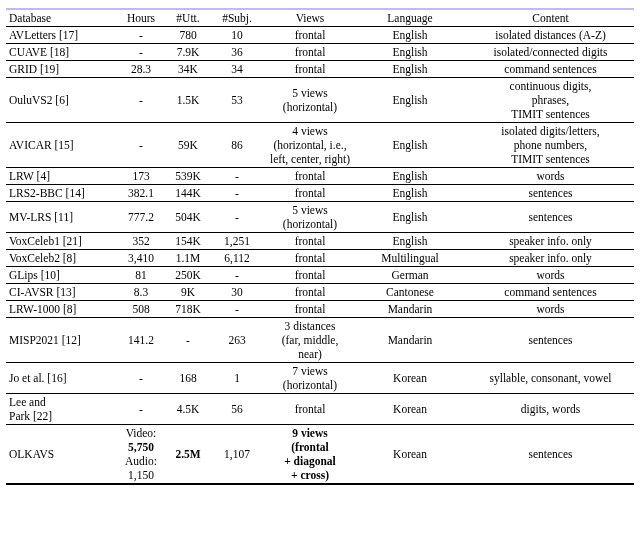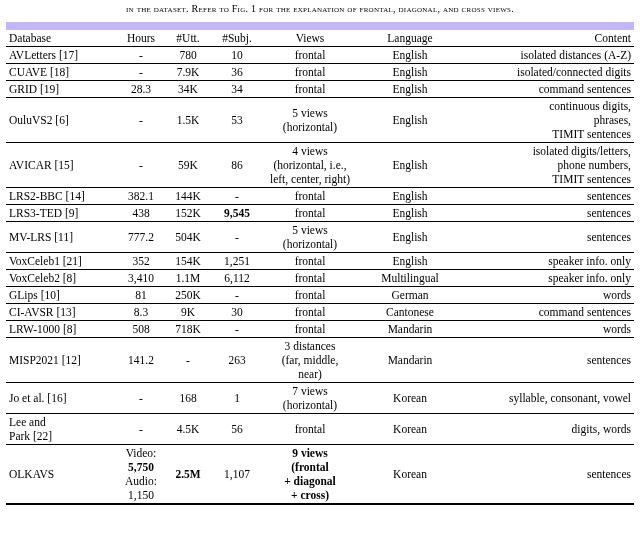--- a/index.html
+++ b/index.html
@@ -21,22 +21,22 @@
     line-height: 13px;
     text-align: center;
     font-variant: small-caps;
     letter-spacing: 0.25px;
     padding: 2px 8px 7px 8px;
   }
   table.data-table {
     border-collapse: collapse;
     table-layout: fixed;
     width: 628px;
-    margin: 0 6px;
-    border-top: 8px solid #c4b5fd;
+    margin: 8px 6px;
+    border-top: 2px solid #c4b5fd;
     border-bottom: 2px solid #000;
   }
   th, td {
     font-size: 11.5px;
     line-height: 14px;
     font-weight: normal;
     padding: 1px 3px;
     border-bottom: 1px solid #000;
     vertical-align: middle;
     white-space: pre-line;
@@ -44,29 +44,28 @@
   }
   tbody tr:last-child td { border-bottom: none; }
 
   
   th:nth-child(1), td:nth-child(1) { text-align: left; }
   th:nth-child(2), td:nth-child(2),
   th:nth-child(3), td:nth-child(3),
   th:nth-child(4), td:nth-child(4),
   th:nth-child(5), td:nth-child(5),
   th:nth-child(6), td:nth-child(6) { text-align: center; }
-  th:nth-child(7), td:nth-child(7) { text-align: right; padding-left: 8px; }
+  th:nth-child(7), td:nth-child(7) { text-align: center; padding-left: 8px; }
 
   .b { font-weight: bold; }
 </style>
 </head>
 <body>
 
 <div class="page">
-  <div class="caption">in the dataset. Refer to Fig. 1 for the explanation of frontal, diagonal, and cross views.</div>
 
   <table class="data-table">
     <colgroup>
       <col style="width:112px">
       <col style="width:46px">
       <col style="width:48px">
       <col style="width:50px">
       <col style="width:96px">
       <col style="width:104px">
       <col style="width:172px">
@@ -129,33 +128,33 @@
           <td>86</td>
           <td>4 views
 (horizontal, i.e.,
 left, center, right)</td>
           <td>English</td>
           <td>isolated digits/letters,
 phone numbers,
 TIMIT sentences</td>
         </tr>
         <tr>
+          <td>LRW [4]</td>
+          <td>173</td>
+          <td>539K</td>
+          <td>-</td>
+          <td>frontal</td>
+          <td>English</td>
+          <td>words</td>
+        </tr>
+        <tr>
           <td>LRS2-BBC [14]</td>
           <td>382.1</td>
           <td>144K</td>
           <td>-</td>
-          <td>frontal</td>
-          <td>English</td>
-          <td>sentences</td>
-        </tr>
-        <tr>
-          <td>LRS3-TED [9]</td>
-          <td>438</td>
-          <td>152K</td>
-          <td class="b">9,545</td>
           <td>frontal</td>
           <td>English</td>
           <td>sentences</td>
         </tr>
         <tr>
           <td>MV-LRS [11]</td>
           <td>777.2</td>
           <td>504K</td>
           <td>-</td>
           <td>5 views

